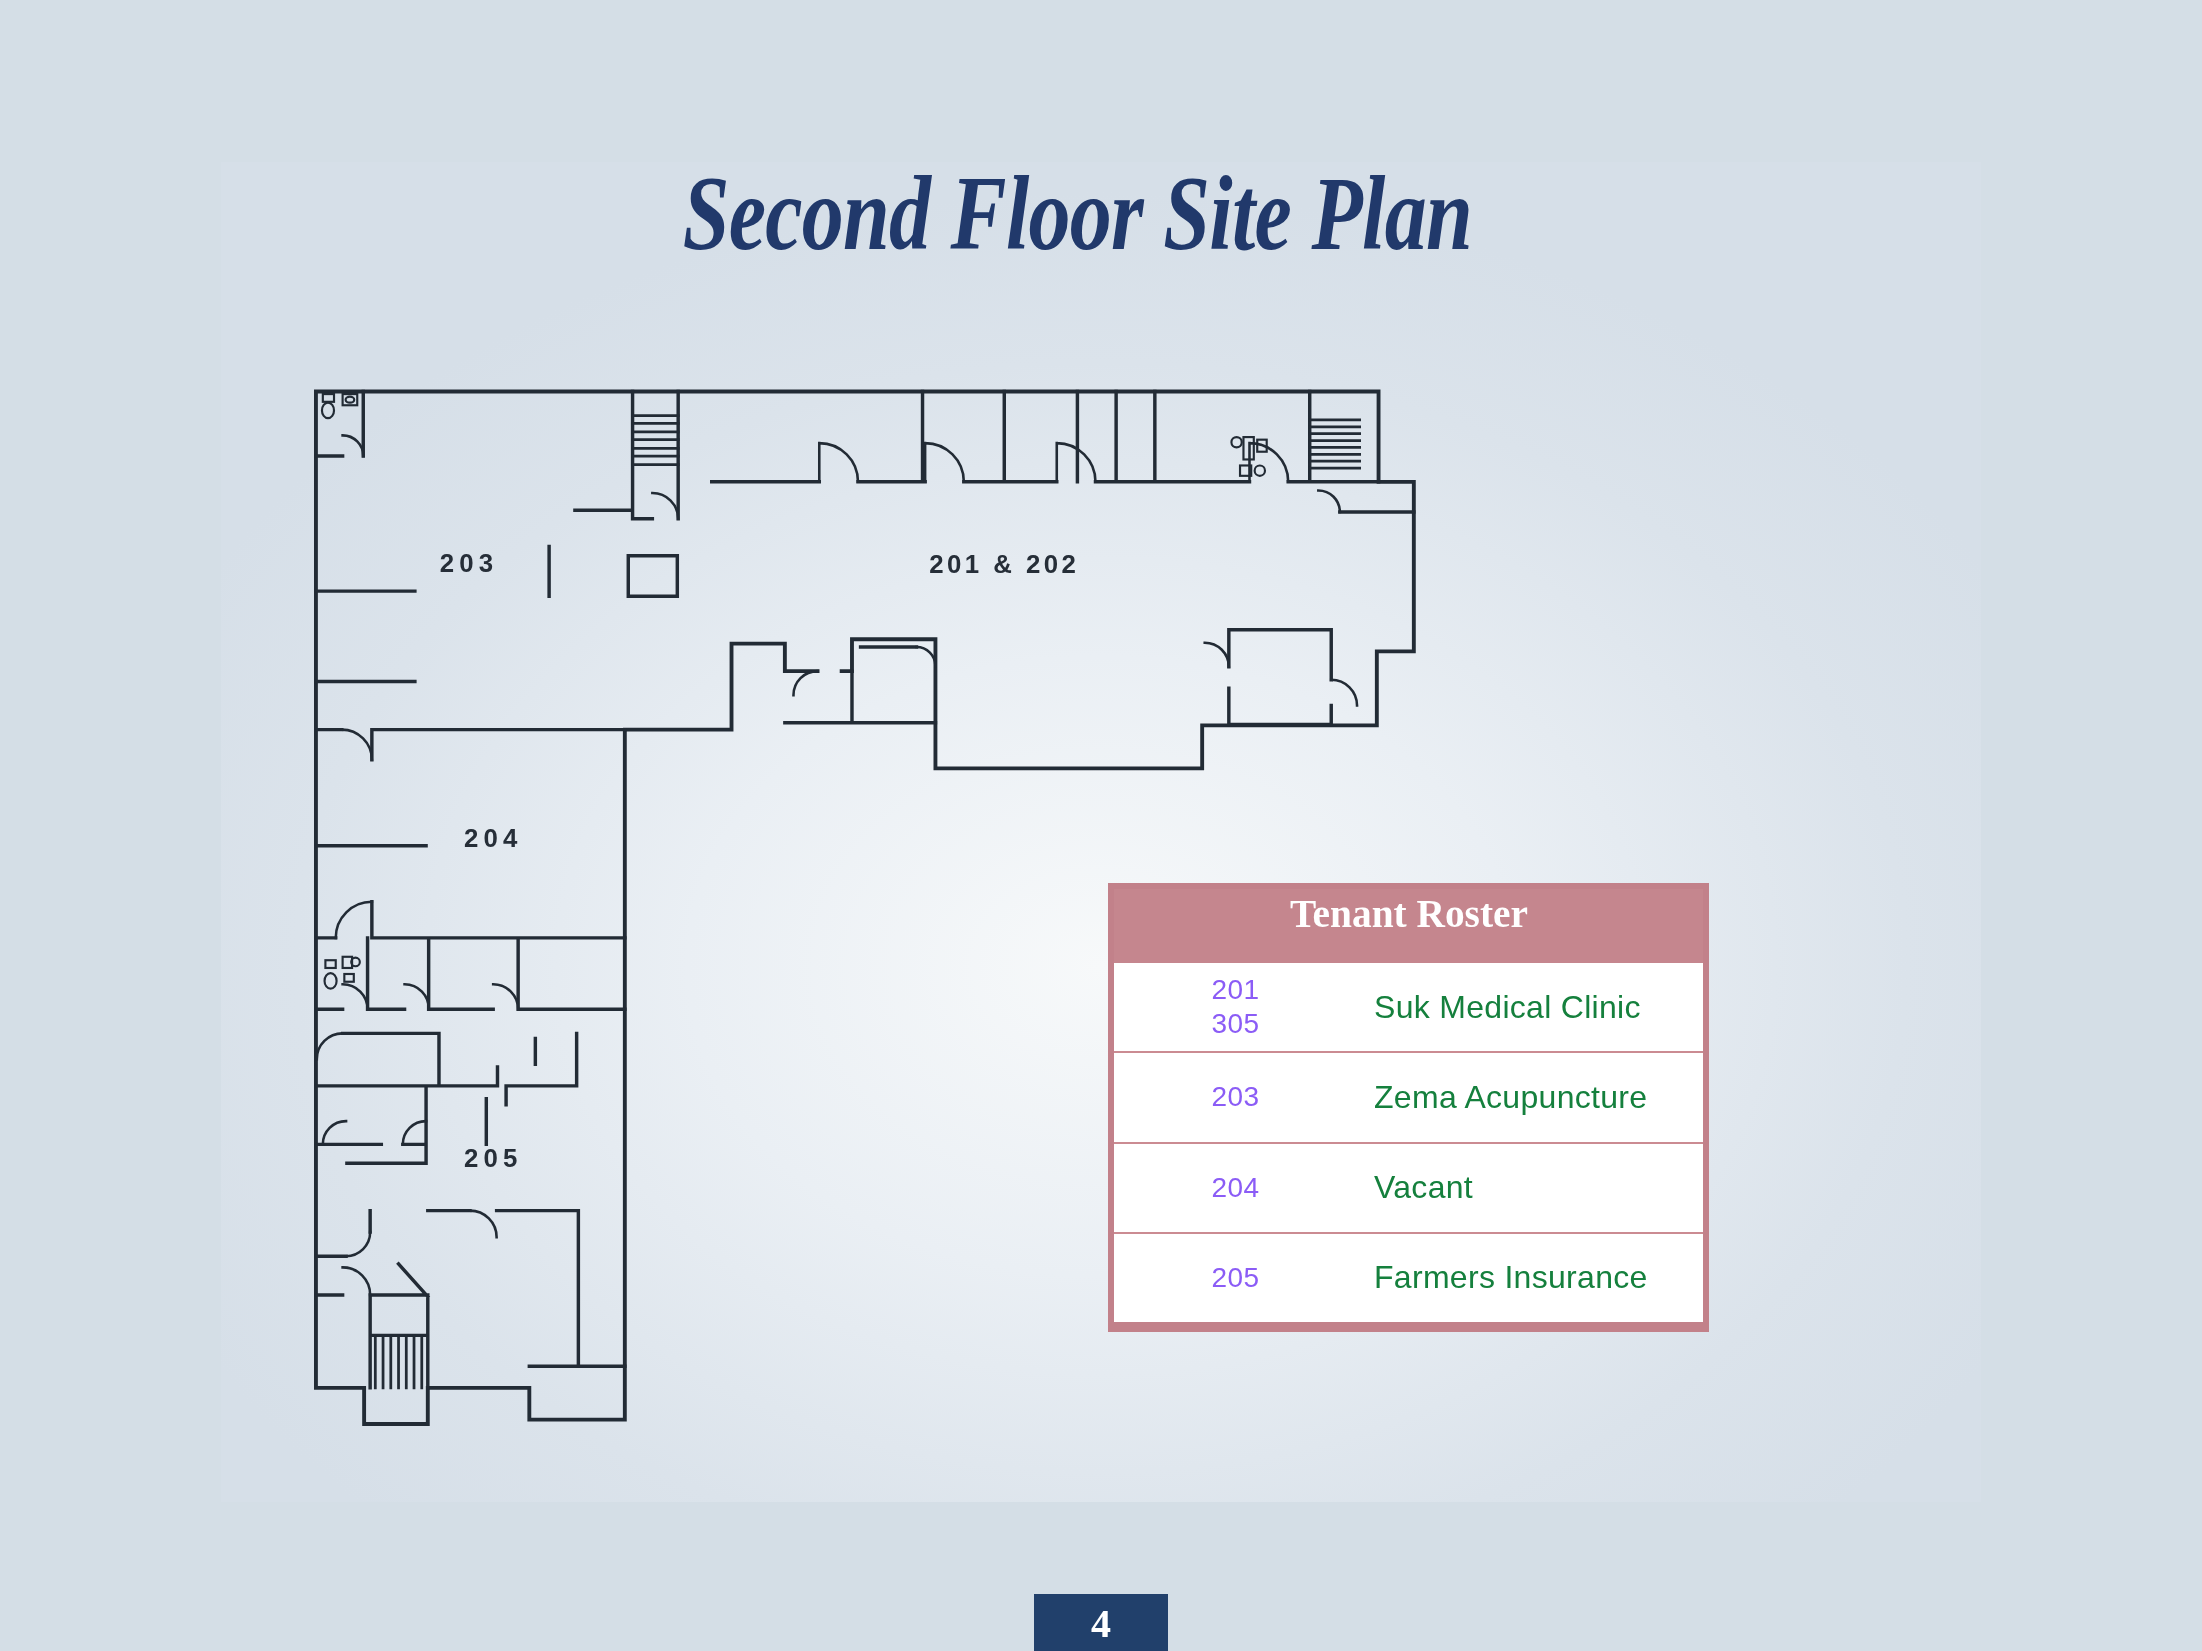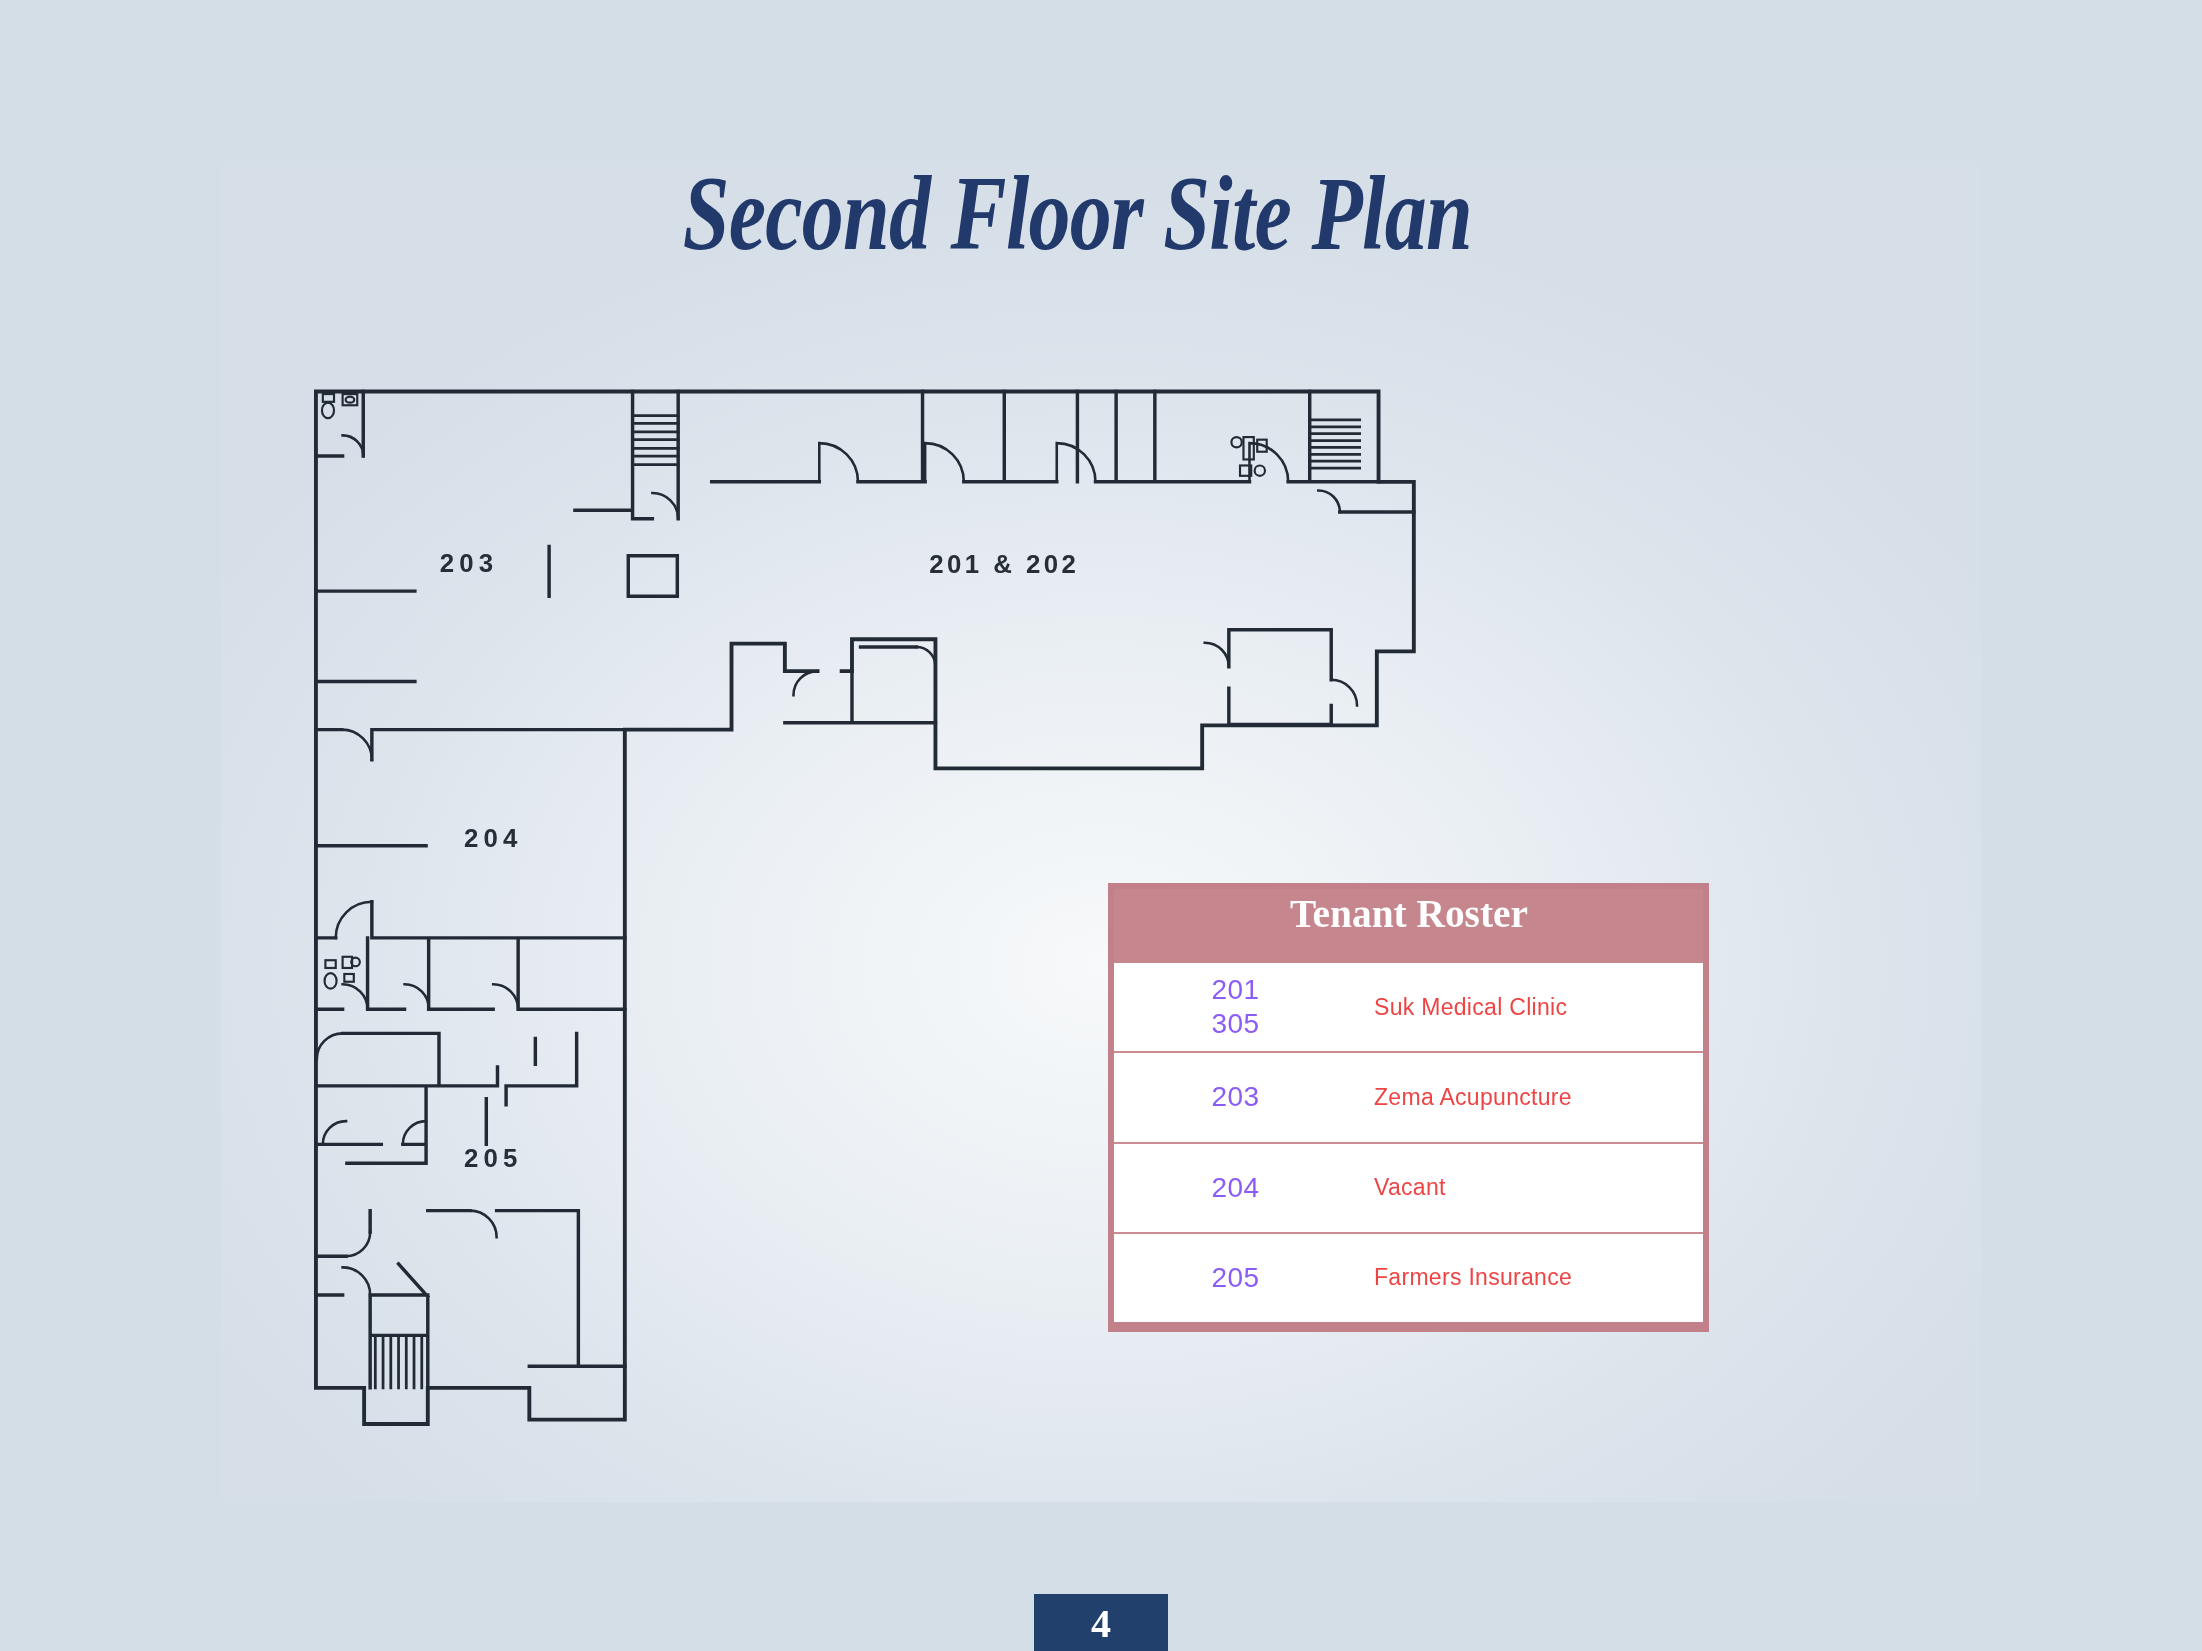--- a/index.html
+++ b/index.html
@@ -15,21 +15,21 @@
 
   .roster{position:absolute;left:1108px;top:883px;width:601px;height:449px;box-sizing:border-box;
           background:#ffffff;border:6px solid #c2818a;border-bottom-width:10.3px;}
   .roster-header{height:74px;background:#c5868e;display:flex;justify-content:center;}
   .roster-header span{display:inline-block;font:700 41px "Liberation Serif",serif;color:#ffffff;
                       transform:scaleX(.96);letter-spacing:0px;}
   .roster-rows{display:flex;flex-direction:column;height:359px;}
   .row{flex:1 1 0;display:flex;align-items:center;}
   .row + .row{border-top:2.6px solid #cb8b92;}
   .units{width:243px;text-align:center;font-size:28px;line-height:34px;color:#8b5cf6;letter-spacing:0.4px;}
-  .tenant{flex:1;padding-left:17px;font-size:23px;color:#ef4444;letter-spacing:0.3px;}
+  .tenant{flex:1;padding-left:17px;font-size:32px;color:#15803d;letter-spacing:0.3px;}
 
   .pagenum{position:absolute;left:1034px;top:1594px;width:134px;height:58px;background:#21406b;
            display:flex;align-items:center;justify-content:center;}
   .pagenum span{font:700 40px "Liberation Serif",serif;color:#ffffff;}
 </style>
 </head>
 <body>
 
 <div class="page">
   <div class="panel"></div>

